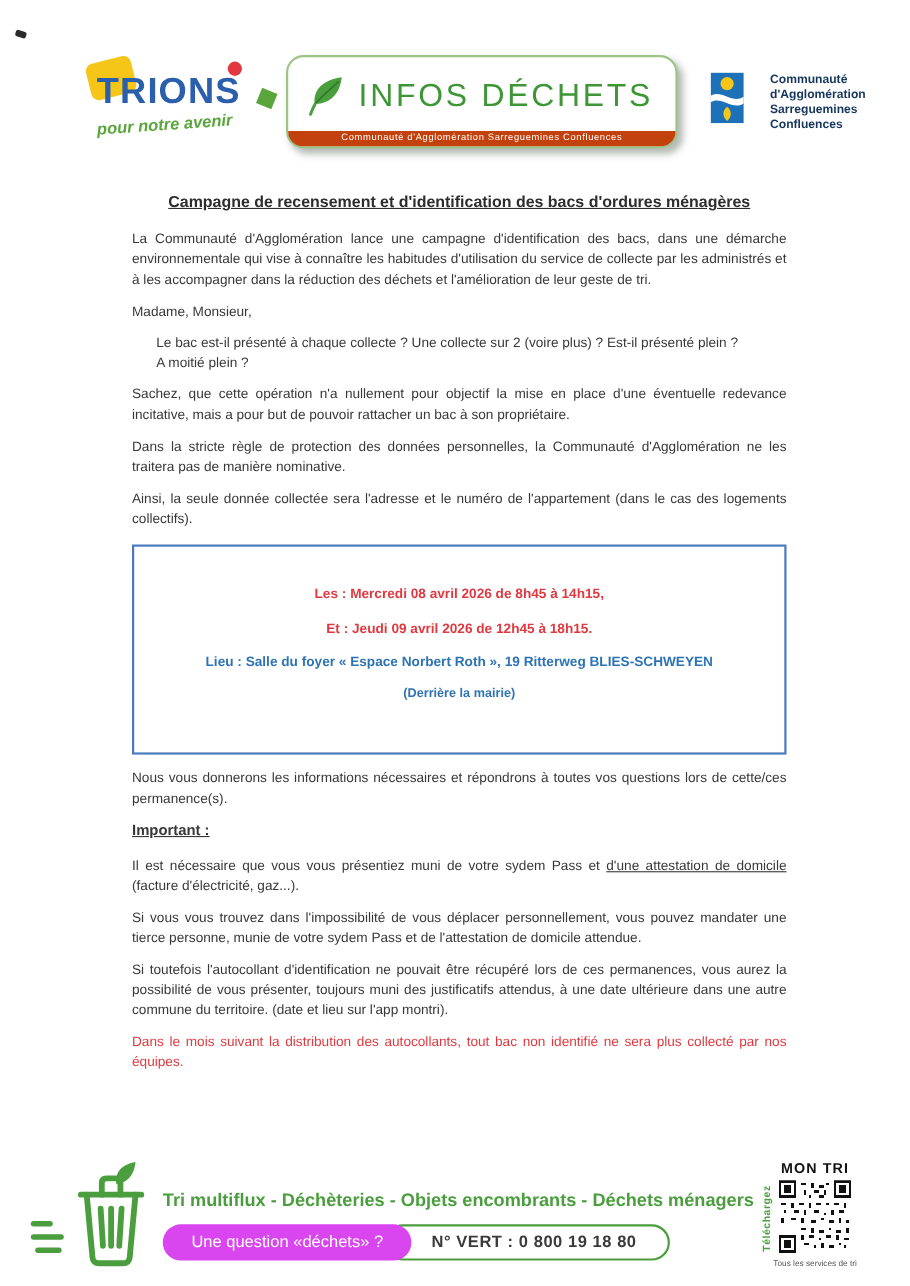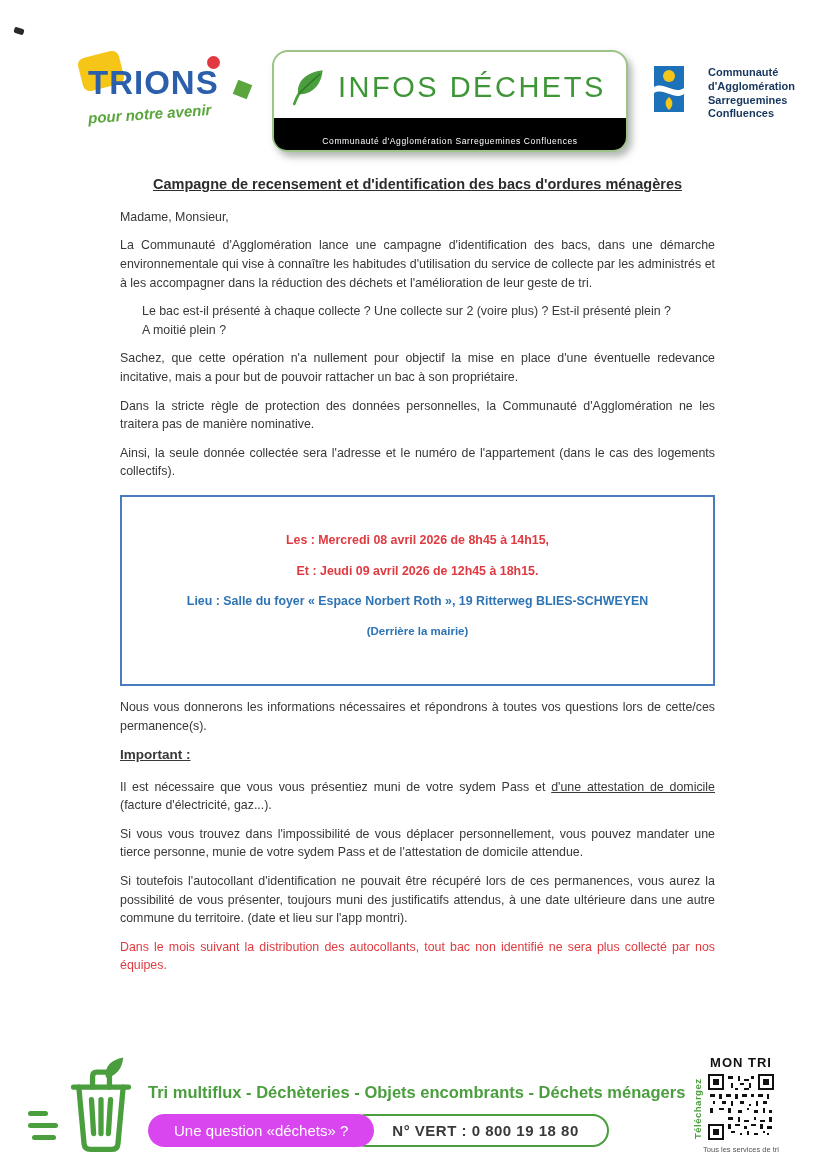--- a/index.html
+++ b/index.html
@@ -18,21 +18,21 @@
   }
   .speck {
     position: absolute; left: 14px; top: 28px;
     width: 10px; height: 6px; background: #2a2a2a;
     border-radius: 2px; transform: rotate(18deg);
   }
 
   
   .header {
     display: flex; align-items: flex-start;
-    padding: 50px 40px 0 88px; gap: 26px; height: 160px;
+    padding: 50px 40px 0 88px; gap: 14px; height: 160px;
   }
   .trions { position: relative; width: 158px; margin-top: 14px; flex: 0 0 auto; }
   .t-yellow { position: absolute; left: -8px; top: -10px; width: 42px; height: 34px;
     background: #f5c518; border-radius: 7px; transform: rotate(-14deg); }
   .t-red { position: absolute; right: 26px; top: -8px; width: 13px; height: 13px;
     border-radius: 50%; background: #e2383f; }
   .t-green { position: absolute; right: -4px; top: 18px; width: 15px; height: 15px;
     background: #5aa63c; transform: rotate(22deg); }
   .t-name { position: relative; font-size: 33px; font-weight: 800; color: #2b5fac;
     letter-spacing: 1px; }
@@ -40,23 +40,23 @@
     font-weight: 700; font-size: 15px; transform: rotate(-4deg); }
 
   .banner {
     flex: 0 0 356px; background: #fff; border: 2px solid #9dc487;
     border-radius: 16px; padding: 12px 14px 0 14px;
     box-shadow: 4px 5px 7px rgba(105,115,105,0.5);
   }
   .banner-row { display: flex; align-items: center; gap: 8px; }
   .banner-title { font-size: 29px; color: #3f9637; letter-spacing: 2.5px; font-weight: 500; white-space: nowrap; }
   .banner-band {
-    margin: 8px -14px 0 -14px; background: #000000; color: #fff;
+    margin: 8px -14px 0 -14px; background: #c2410c; color: #fff;
     font-size: 8.5px; letter-spacing: 0.6px; text-align: center;
-    padding: 18px 0 4px; border-radius: 0 0 13px 13px;
+    padding: 0 0 4px; border-radius: 0 0 13px 13px;
   }
 
   .agency { display: flex; gap: 8px; margin-left: auto; margin-top: 16px; flex: 0 0 auto; }
   .agency-text { color: #17365d; font-weight: 700; font-size: 11px; line-height: 1.25; }
 
   
   .letter { padding: 0 112px 0 120px; font-size: 12.4px; line-height: 1.5; text-align: justify; }
   .letter-title {
     margin: 14px 0 12px; text-align: center; font-weight: 700; font-size: 14.5px;
     text-decoration: underline; color: #2d2d2d;
@@ -148,22 +148,22 @@
         <div>d'Agglomération</div>
         <div>Sarreguemines</div>
         <div>Confluences</div>
       </div>
     </div>
   </div>
 
   <div class="letter">
     <div class="letter-title">Campagne de recensement et d'identification des bacs d'ordures ménagères</div>
 
+    <p>La Communauté d'Agglomération lance une campagne d'identification des bacs, dans une démarche environnementale qui vise à connaître les habitudes d'utilisation du service de collecte par les administrés et à les accompagner dans la réduction des déchets et l'amélioration de leur geste de tri.</p>
     <p>Madame, Monsieur,</p>
-    <p>La Communauté d'Agglomération lance une campagne d'identification des bacs, dans une démarche environnementale qui vise à connaître les habitudes d'utilisation du service de collecte par les administrés et à les accompagner dans la réduction des déchets et l'amélioration de leur geste de tri.</p>
 
     <div class="questions">
       <p style="margin-bottom:0">Le bac est-il présenté à chaque collecte ? Une collecte sur 2 (voire plus) ? Est-il présenté plein ?</p>
       <p>A moitié plein ?</p>
     </div>
 
     <p>Sachez, que cette opération n'a nullement pour objectif la mise en place d'une éventuelle redevance incitative, mais a pour but de pouvoir rattacher un bac à son propriétaire.</p>
     <p>Dans la stricte règle de protection des données personnelles, la Communauté d'Agglomération ne les traitera pas de manière nominative.</p>
     <p>Ainsi, la seule donnée collectée sera l'adresse et le numéro de l'appartement (dans le cas des logements collectifs).</p>
 

